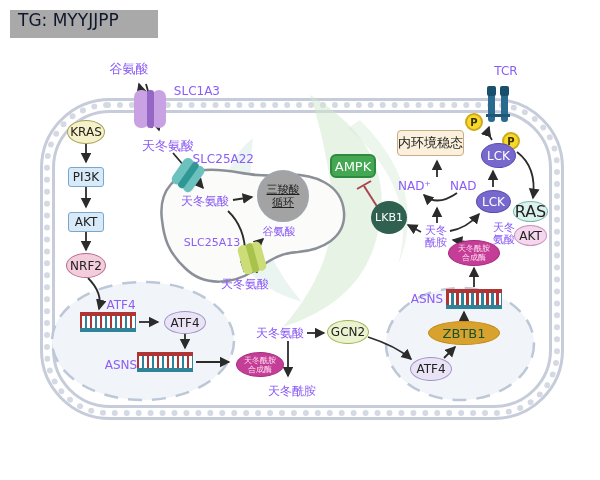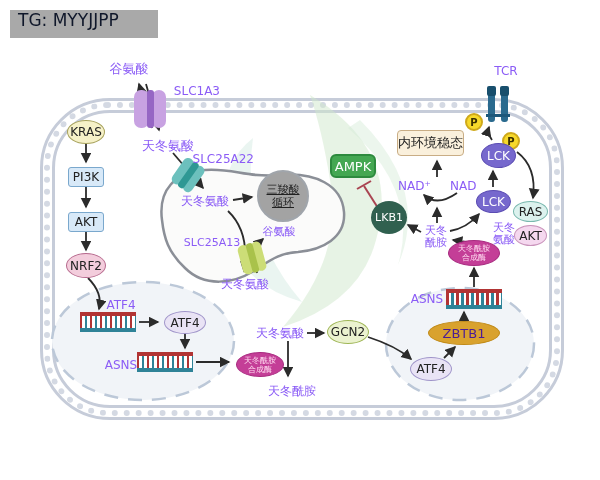--- a/index.html
+++ b/index.html
@@ -168,27 +168,27 @@
     </div>
   <div class="node oval z5" style="left:448px;top:240px;width:52px;height:26px;background:#c43e97;border:1.5px solid #a82c80;">
     <span style="width:34px;font-size:8px;line-height:9px;color:#ffd9ef;">天冬酰胺合成酶</span>
     </div>
   <div class="node oval z5" style="left:481px;top:143px;width:35px;height:25px;background:#7668cd;border:1.5px solid #5b4cb3;color:#fff;font-size:12px;">
       <span>LCK</span>
     </div>
   <div class="node oval z5" style="left:476px;top:190px;width:35px;height:23px;background:#7668cd;border:1.5px solid #5b4cb3;color:#fff;font-size:12px;">
       <span>LCK</span>
     </div>
-  <div class="node oval z5" style="left:513px;top:201px;width:35px;height:21px;background:#dcf2ee;border:1.5px solid #79b8ae;font-size:12px;">
+  <div class="node oval z5" style="left:513px;top:201px;width:35px;height:21px;background:#dcf2ee;border:1.5px solid #79b8ae;font-size:16px;">
       <span>RAS</span>
     </div>
   <div class="node oval z5" style="left:514px;top:225px;width:33px;height:21px;background:#f5d8ef;border:1.5px solid #c993bb;font-size:12px;">
       <span>AKT</span>
     </div>
-  <div class="node oval z5" style="left:428px;top:321px;width:72px;height:24px;background:#d9a22e;border:1.5px solid #c08a18;color:#4c1d95;font-size:13px;">
+  <div class="node oval z5" style="left:428px;top:321px;width:72px;height:24px;background:#d9a22e;border:1.5px solid #c08a18;color:#14532d;font-size:13px;">
       <span>ZBTB1</span>
     </div>
   <div class="node oval z5" style="left:410px;top:357px;width:42px;height:24px;background:#e9e3f5;border:1.5px solid #9f94c9;font-size:12px;">
       <span>ATF4</span>
     </div>
 
   <div class="lbl z5" style="left:105px;top:62px;width:48px;font-size:13px;">谷氨酸</div>
   <div class="lbl z5" style="left:168px;top:85px;width:52px;text-align:right;">SLC1A3</div>
   <div class="lbl z5" style="left:136px;top:139px;width:64px;font-size:13px;">天冬氨酸</div>
   <div class="lbl z5" style="left:190px;top:147px;width:64px;text-align:right;margin-top:6px;">SLC25A22</div>

